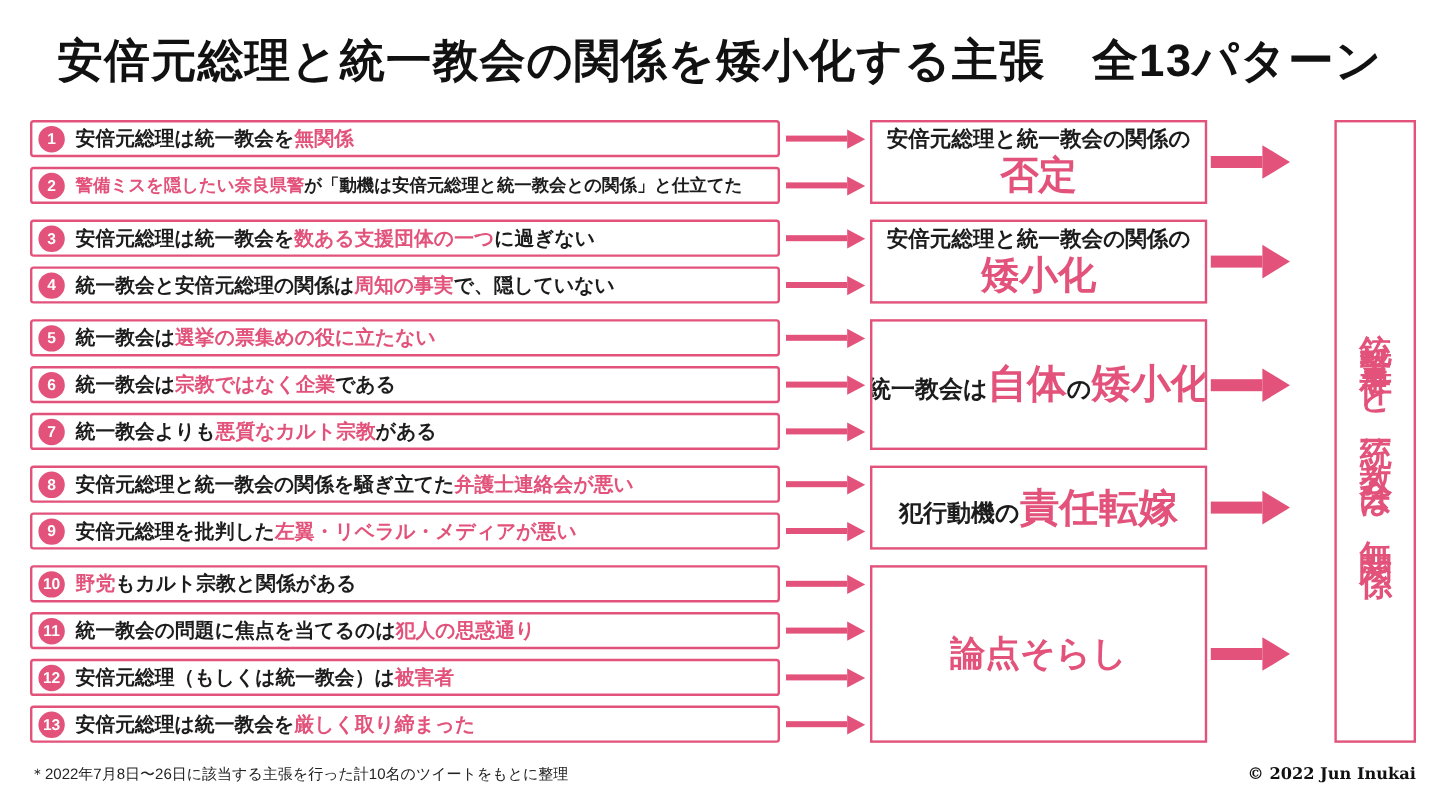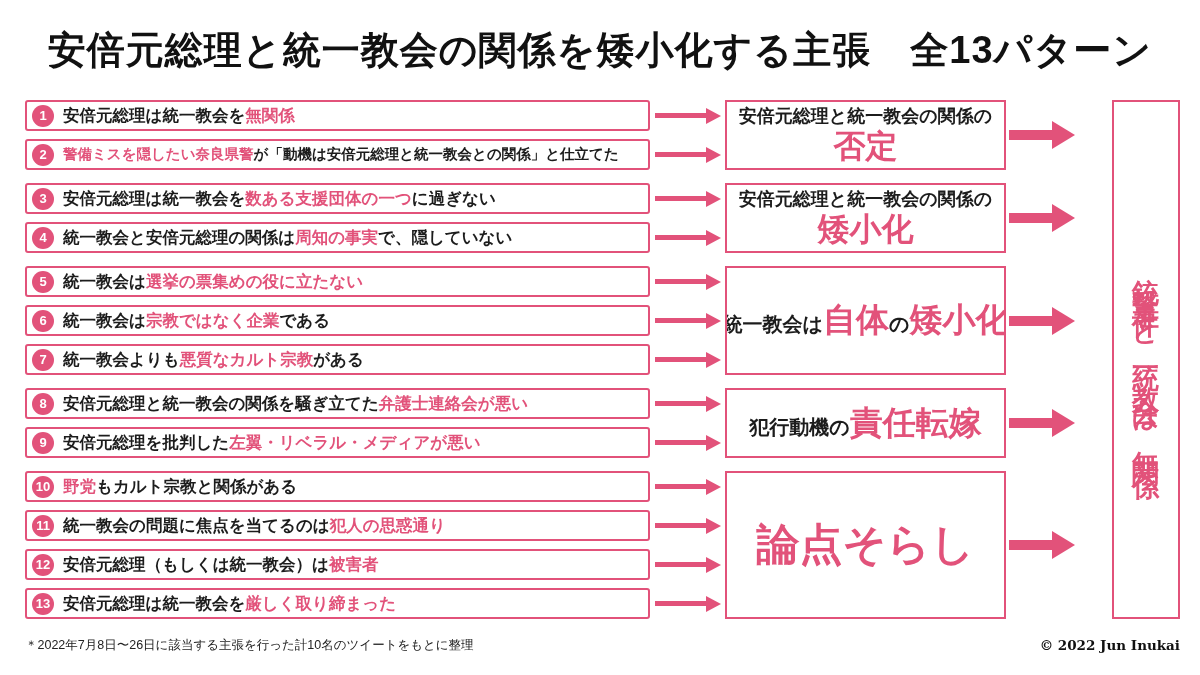--- a/index.html
+++ b/index.html
@@ -69,21 +69,21 @@
     border:2.5px solid var(--accent);
     background:#fff;
     display:flex;flex-direction:column;align-items:center;justify-content:center;
     text-align:center;white-space:nowrap;overflow:hidden;
   }
   .cat-line1{font-size:18px;font-weight:bold;color:var(--ink);line-height:1.25;}
   .cat-line2{font-size:32px;font-weight:bold;color:var(--accent);line-height:1.15;}
   .cat-mixed{font-weight:bold;color:var(--ink);font-size:20px;}
   .cat-mixed .hl{color:var(--accent);}
   .cat-mixed .lg{font-size:33px;}
-  .cat-big{font-size:43px;font-weight:bold;color:var(--accent);}
+  .cat-big{font-size:29px;font-weight:bold;color:var(--accent);}
 
   .bigarrow-slot{width:72px;flex:none;display:flex;align-items:center;justify-content:center;}
   .arrow-big{position:relative;width:66px;height:28px;flex:none;}
   .arrow-big::before{content:'';position:absolute;left:0;top:9px;width:43px;height:10px;background:var(--accent);}
   .arrow-big::after{content:'';position:absolute;left:43px;top:0;width:0;height:0;
     border-left:23px solid var(--accent);border-top:14px solid transparent;border-bottom:14px solid transparent;}
 
   .conclusion-box{
     width:68px;flex:none;
     border:2.5px solid var(--accent);

